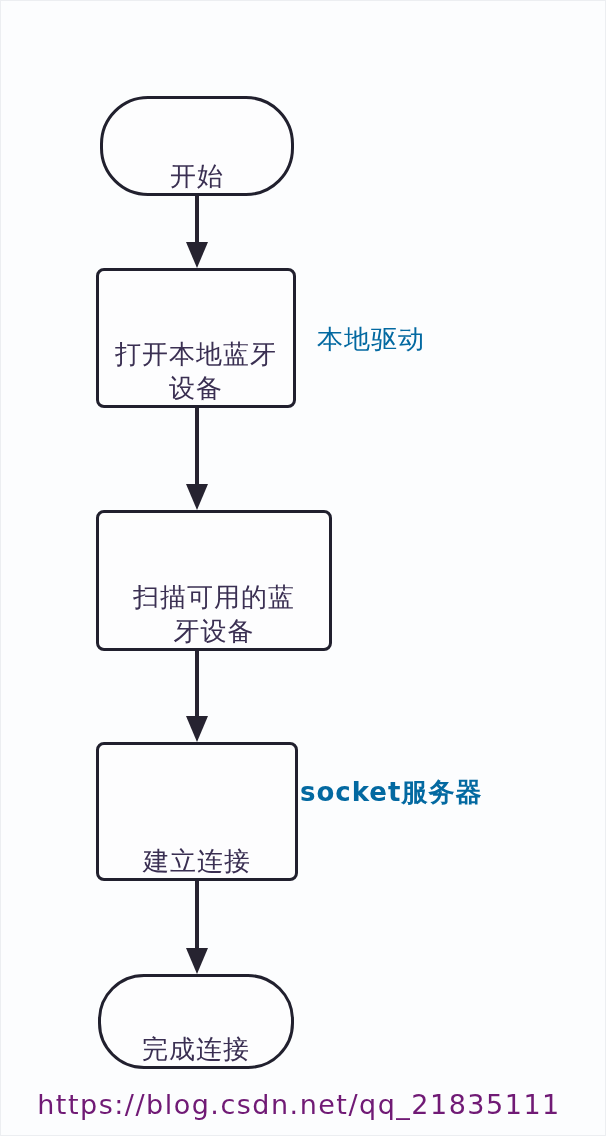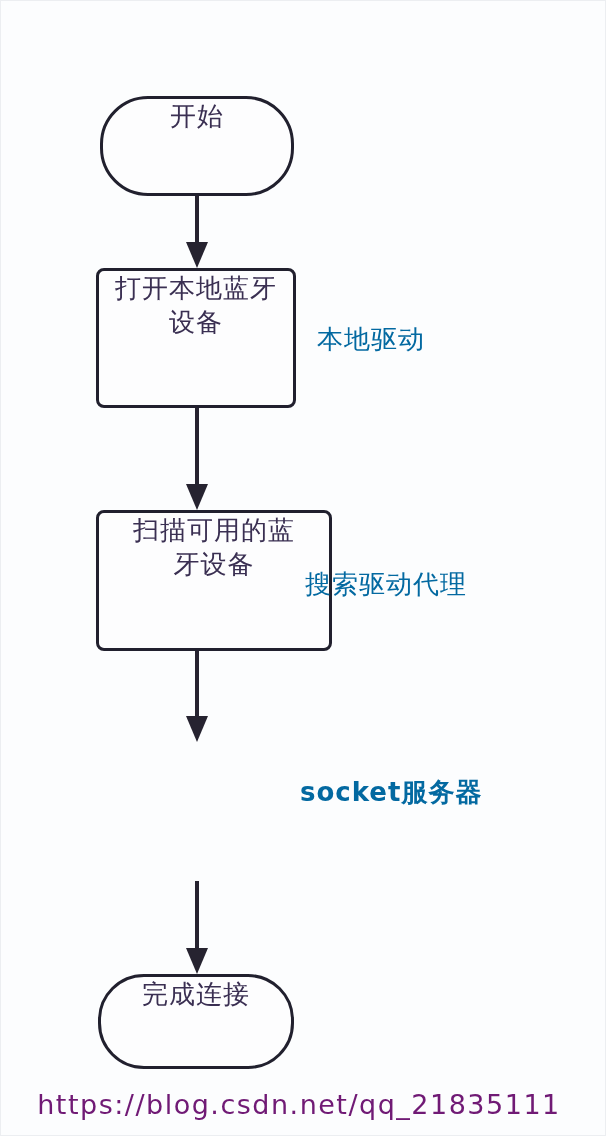--- a/index.html
+++ b/index.html
@@ -18,21 +18,21 @@
     overflow: hidden;
   }
   .node {
     position: absolute;
     box-sizing: border-box;
     border: 3px solid #21202e;
     background: #fdfdfe;
     display: flex;
     flex-direction: column;
     align-items: center;
-    justify-content: flex-start;
+    justify-content: flex-end;
     text-align: center;
     color: #3a2f52;
     font-size: 26px;
     letter-spacing: 1px;
     line-height: 34px;
   }
   .terminator { border-radius: 48px; }
   .process    { border-radius: 8px; }
 
   .start-node { left: 99px;  top: 95px;  width: 194px; height: 100px; }
@@ -112,27 +112,29 @@
 
   <div class="arrow a2">
     <div class="shaft"></div>
     <div class="head"></div>
   </div>
 
   <div class="node process step2-node">
     <span>扫描可用的蓝</span>
     <span>牙设备</span>
   </div>
-  <div class="annotation anno2">搜索驱动代理</div>
 
   <div class="arrow a3">
     <div class="shaft"></div>
     <div class="head"></div>
   </div>
 
+  <div class="node process step3-node">
+    <span>建立连接</span>
+  </div>
   <div class="annotation anno3">socket服务器</div>
 
   <div class="arrow a4">
     <div class="shaft"></div>
     <div class="head"></div>
   </div>
 
   <div class="node terminator end-node">
     <span>完成连接</span>
   </div>

